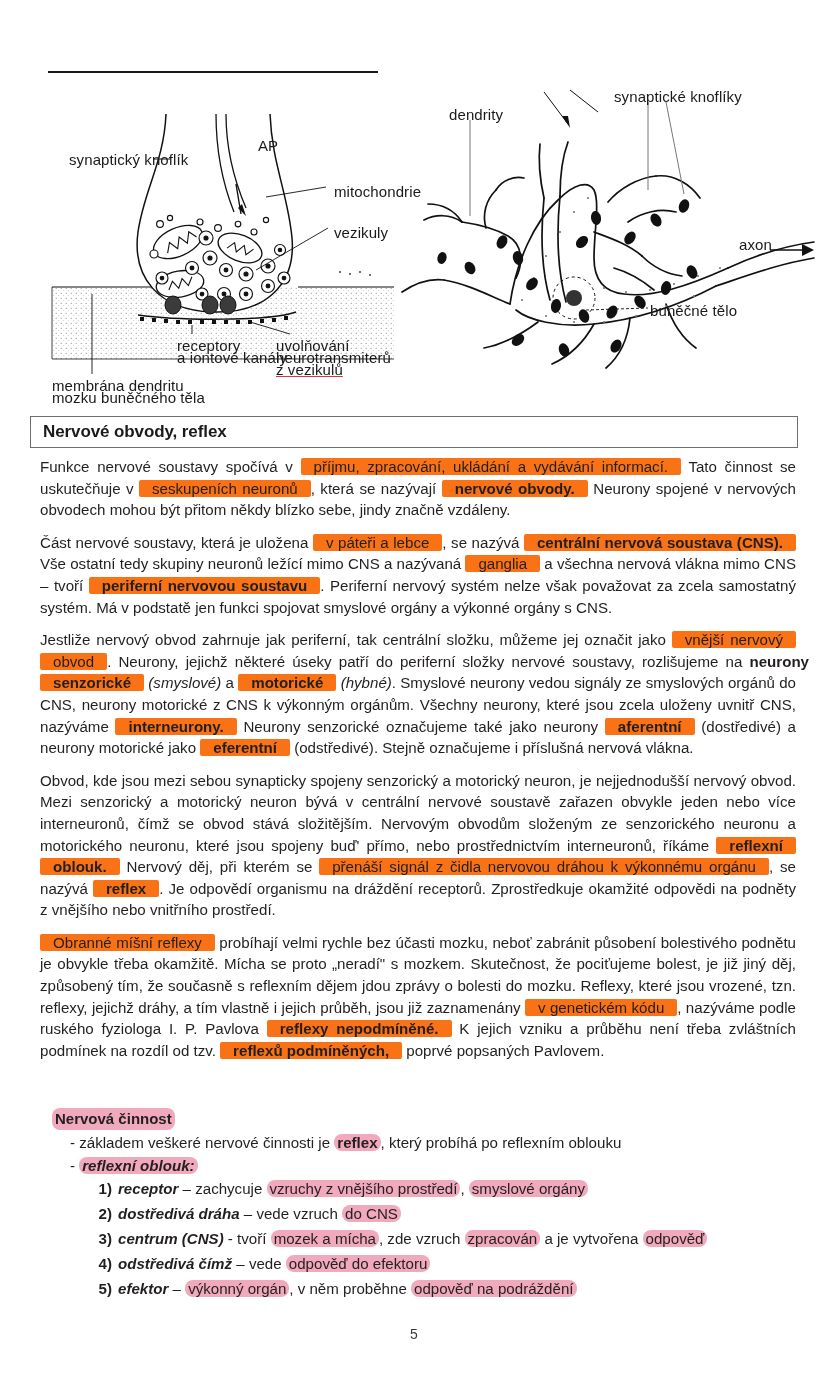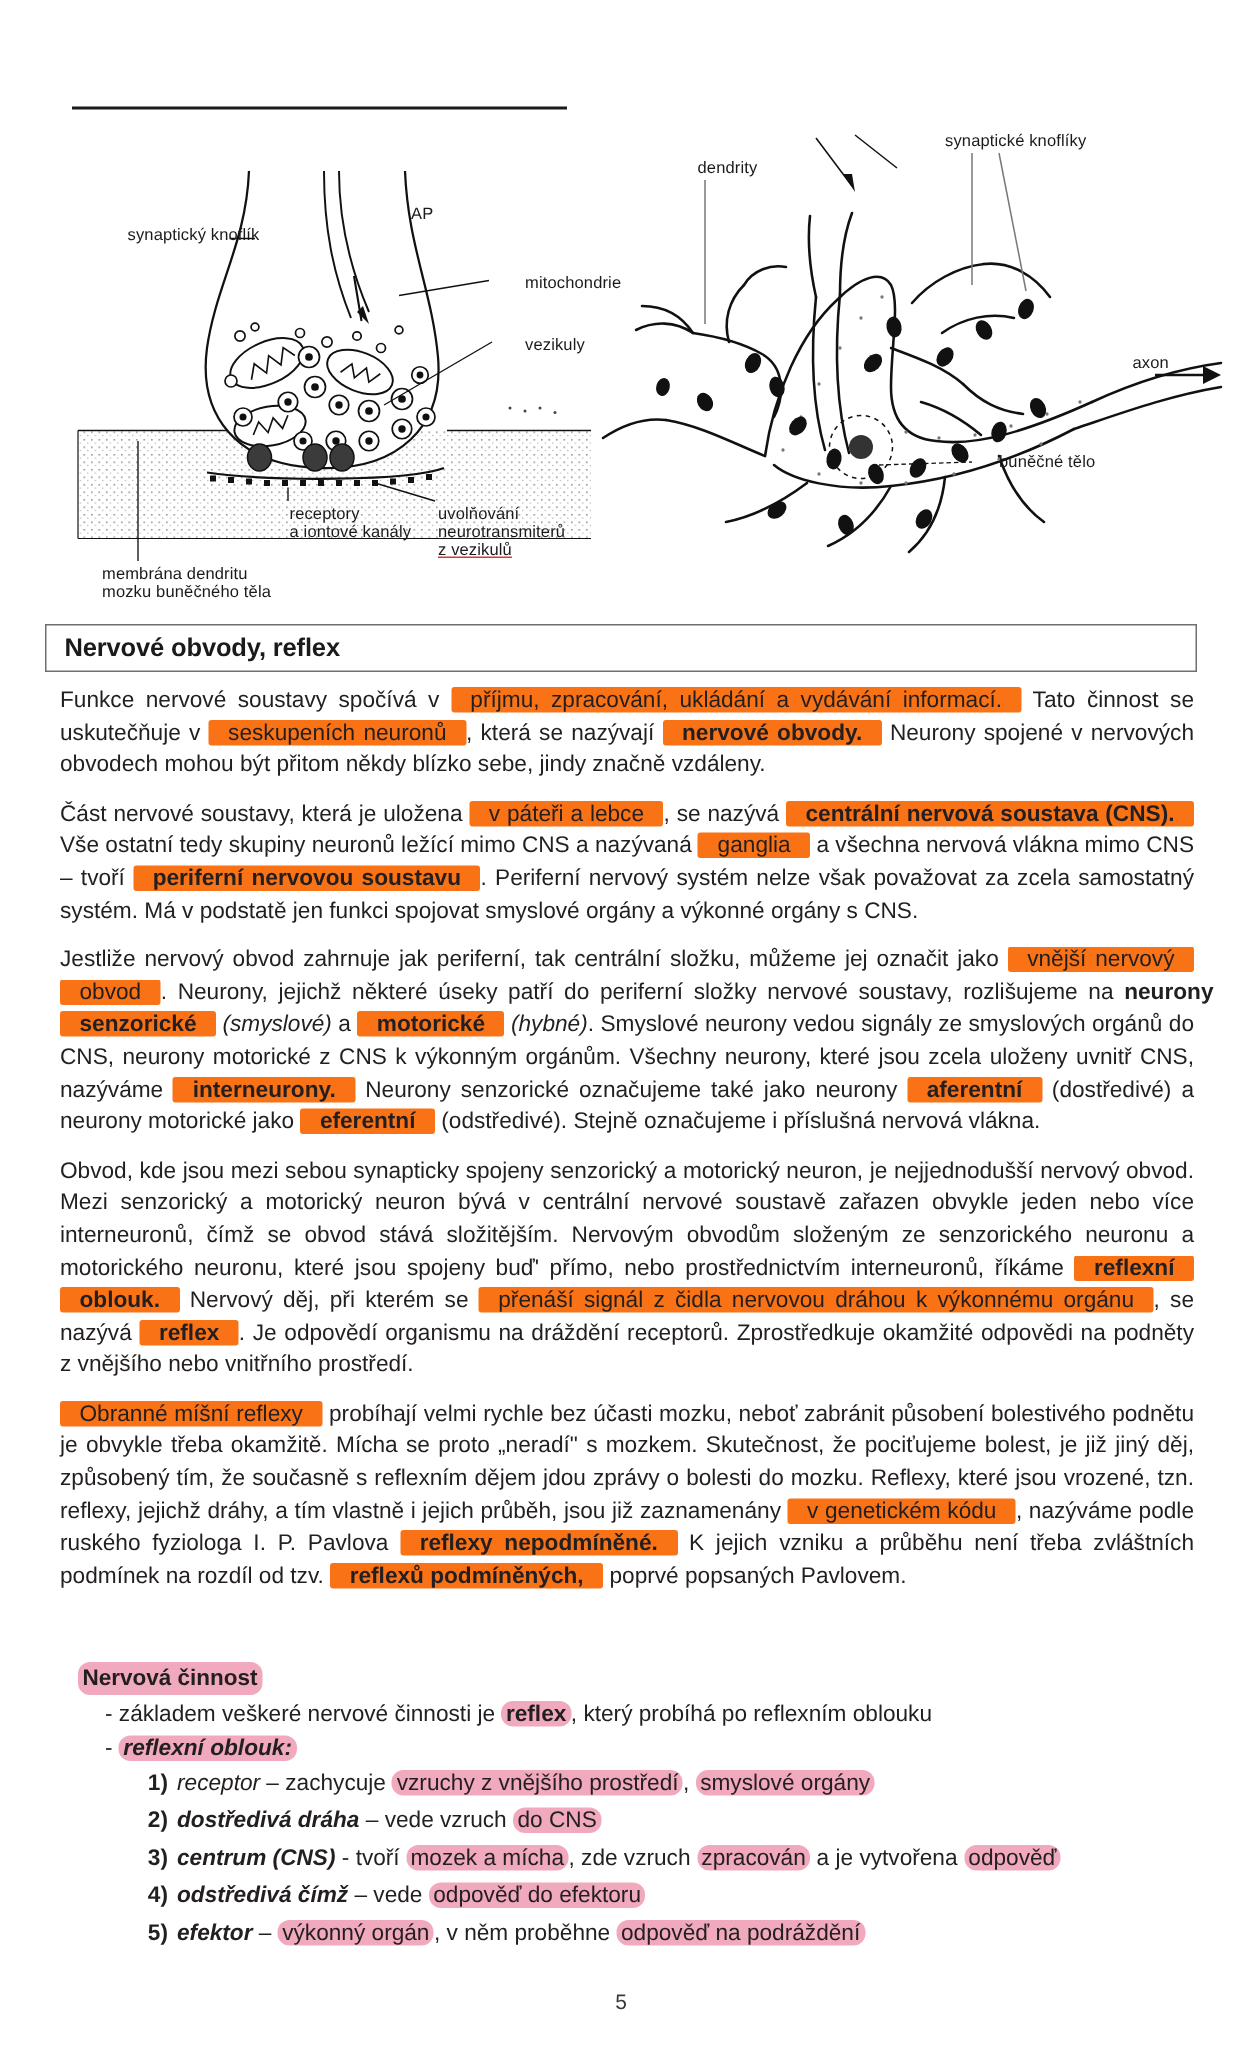--- a/index.html
+++ b/index.html
@@ -52,26 +52,25 @@
     position: absolute;
     left: 398px;
     top: 72px;
     width: 420px;
     height: 320px;
   }
 
   .fig-label {
     position: absolute;
     font-family: "Liberation Sans", sans-serif;
-    font-size: 11px;
+    font-size: 15px;
     color: #1a1a1a;
     white-space: nowrap;
     line-height: 1.25;
     letter-spacing: 0.1px;
-    margin-left: 16px;
   }
   .fig-label.underlined-red {
     text-decoration: underline;
     text-decoration-color: #d4383f;
     text-decoration-thickness: 1px;
   }
 
   
   .section-box {
     position: absolute;
@@ -429,21 +428,21 @@
     <p class="para"><span class="hl-blue">Obranné míšní reflexy</span><span> probíhají velmi rychle bez účasti mozku, neboť zabránit působení bolestivého podnětu je obvykle třeba okamžitě. Mícha se proto „neradí" s mozkem. Skutečnost, že pociťujeme bolest, je již jiný děj, způsobený tím, že současně s reflexním dějem jdou zprávy o bolesti do mozku. Reflexy, které jsou vrozené, tzn. reflexy, jejichž dráhy, a tím vlastně i jejich průběh, jsou již zaznamenány </span><span class="hl-blue">v genetickém kódu</span><span>, nazýváme podle ruského fyziologa I. P. Pavlova </span><span class="hl-blue" style="font-weight: bold;">reflexy nepodmíněné.</span><span> K jejich vzniku a průběhu není třeba zvláštních podmínek na rozdíl od tzv. </span><span class="hl-blue" style="font-weight: bold;">reflexů podmíněných,</span><span> poprvé popsaných Pavlovem.</span></p>
   </div>
 
   <div class="notes">
     <div>
       <span class="notes-heading hl-pink">Nervová činnost</span>
     </div>
     <div class="notes-dash"><span>- základem veškeré nervové činnosti je </span><span class="hl-pink" style="font-weight: bold;">reflex</span><span>, který probíhá po reflexním oblouku</span></div>
     <div class="notes-dash second"><span>- </span><span class="hl-pink" style="font-weight: bold; font-style: italic;">reflexní oblouk:</span></div>
     <ol class="reflex-list">
-      <li><span style="font-weight: normal; font-style: italic;">receptor</span><span> – zachycuje </span><span class="hl-pink">vzruchy z vnějšího prostředí</span><span>, </span><span class="hl-pink">smyslové orgány</span></li>
+      <li><span style="font-weight: bold; font-style: italic;">receptor</span><span> – zachycuje </span><span class="hl-pink">vzruchy z vnějšího prostředí</span><span>, </span><span class="hl-pink">smyslové orgány</span></li>
       <li><span style="font-weight: bold; font-style: italic;">dostředivá dráha</span><span> – vede vzruch </span><span class="hl-pink">do CNS</span></li>
       <li><span style="font-weight: bold; font-style: italic;">centrum (CNS)</span><span> - tvoří </span><span class="hl-pink">mozek a mícha</span><span>, zde vzruch </span><span class="hl-pink">zpracován</span><span> a je vytvořena </span><span class="hl-pink">odpověď</span></li>
       <li><span style="font-weight: bold; font-style: italic;">odstředivá čímž</span><span> – vede </span><span class="hl-pink">odpověď do efektoru</span></li>
       <li><span style="font-weight: bold; font-style: italic;">efektor</span><span> – </span><span class="hl-pink">výkonný orgán</span><span>, v něm proběhne </span><span class="hl-pink">odpověď na podráždění</span></li>
     </ol>
   </div>
 
   <div class="page-number">5</div>
 
 </div>

